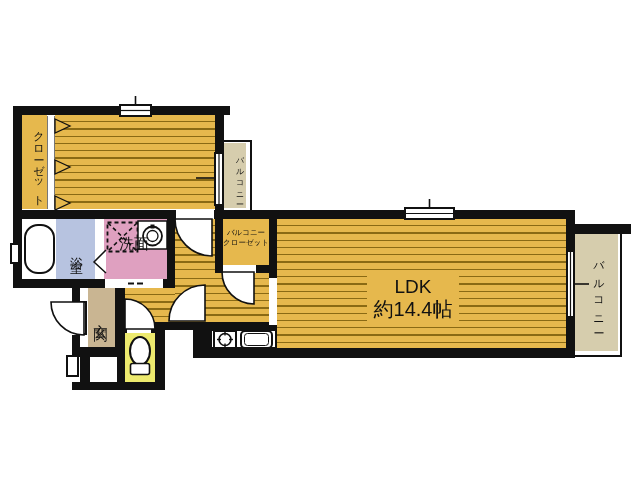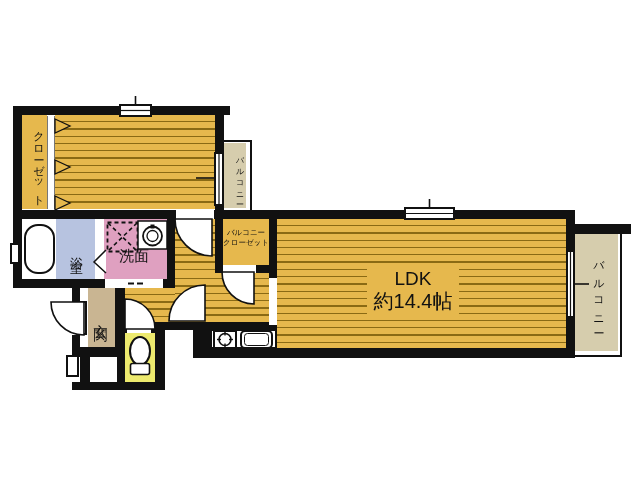--- a/index.html
+++ b/index.html
@@ -137,28 +137,28 @@
     <line x1="137" y1="283.5" x2="143" y2="283.5" stroke="#111" stroke-width="2"></line>
   </svg>
 
 
   <div class="abs vtx" style="left:24px;top:118px;width:22px;height:90px;font-size:11px;letter-spacing:3px;">クローゼット</div>
 
   <div class="abs vtx" style="left:226px;top:147px;width:18px;height:60px;font-size:8px;letter-spacing:3px;">バルコニー</div>
 
   <div class="abs vtx" style="left:65px;top:227px;width:20px;height:46px;font-size:13px;letter-spacing:4px;">浴室</div>
 
-  <div class="abs label" style="left:106px;top:248px;width:56px;font-size:15px;">洗面</div>
+  <div class="abs label" style="left:106px;top:236px;width:56px;font-size:15px;">洗面</div>
 
   <div class="abs label" style="left:221px;top:229px;width:50px;">
     <div style="font-size:7.5px;">バルコニー</div>
     <div style="font-size:7.5px;margin-top:2px;">クローゼット</div>
   </div>
 
-  <div class="abs patch" style="left:367px;top:263px;width:92px;height:55px;">
+  <div class="abs patch" style="left:367px;top:271px;width:92px;height:55px;">
     <div class="label" style="font-size:19px;">LDK</div>
     <div class="label" style="font-size:20px;margin-top:0;">約14.4帖</div>
   </div>
 
   <div class="abs vtx" style="left:586px;top:247px;width:20px;height:92px;font-size:11px;letter-spacing:6px;">バルコニー</div>
 
   <div class="abs vtx" style="left:92px;top:294px;width:18px;height:48px;font-size:14px;letter-spacing:5px;">玄関</div>
 
 </div>
 

